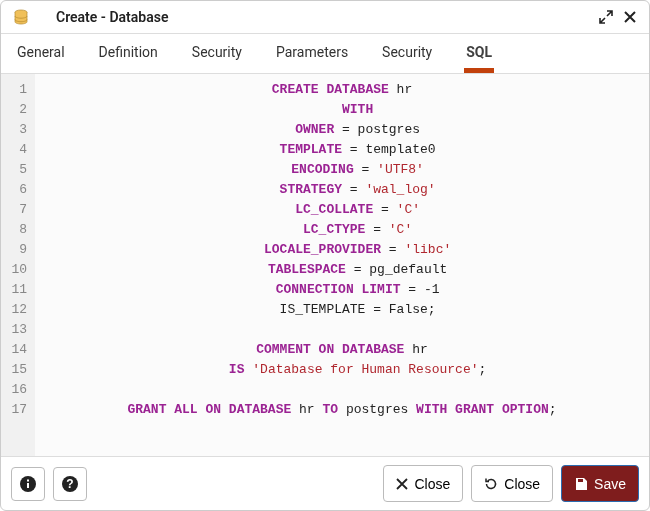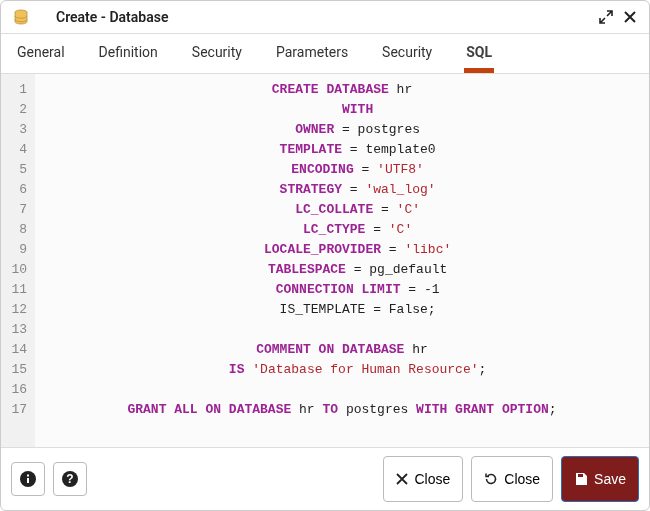--- a/index.html
+++ b/index.html
@@ -101,21 +101,21 @@
       border: 1px solid #bbb;
       border-radius: 4px;
       background: #fff;
       display: inline-flex;
       align-items: center;
       justify-content: center;
       cursor: pointer;
     }
     .spacer { flex: 1; }
     .btn {
-      height: 46px;
+      height: 37px;
       padding: 8px 12px;
       border: 1px solid #bbb;
       border-radius: 4px;
       background: #fff;
       display: inline-flex;
       align-items: center;
       gap: 6px;
       cursor: pointer;
       font-size: 14px;
     }

